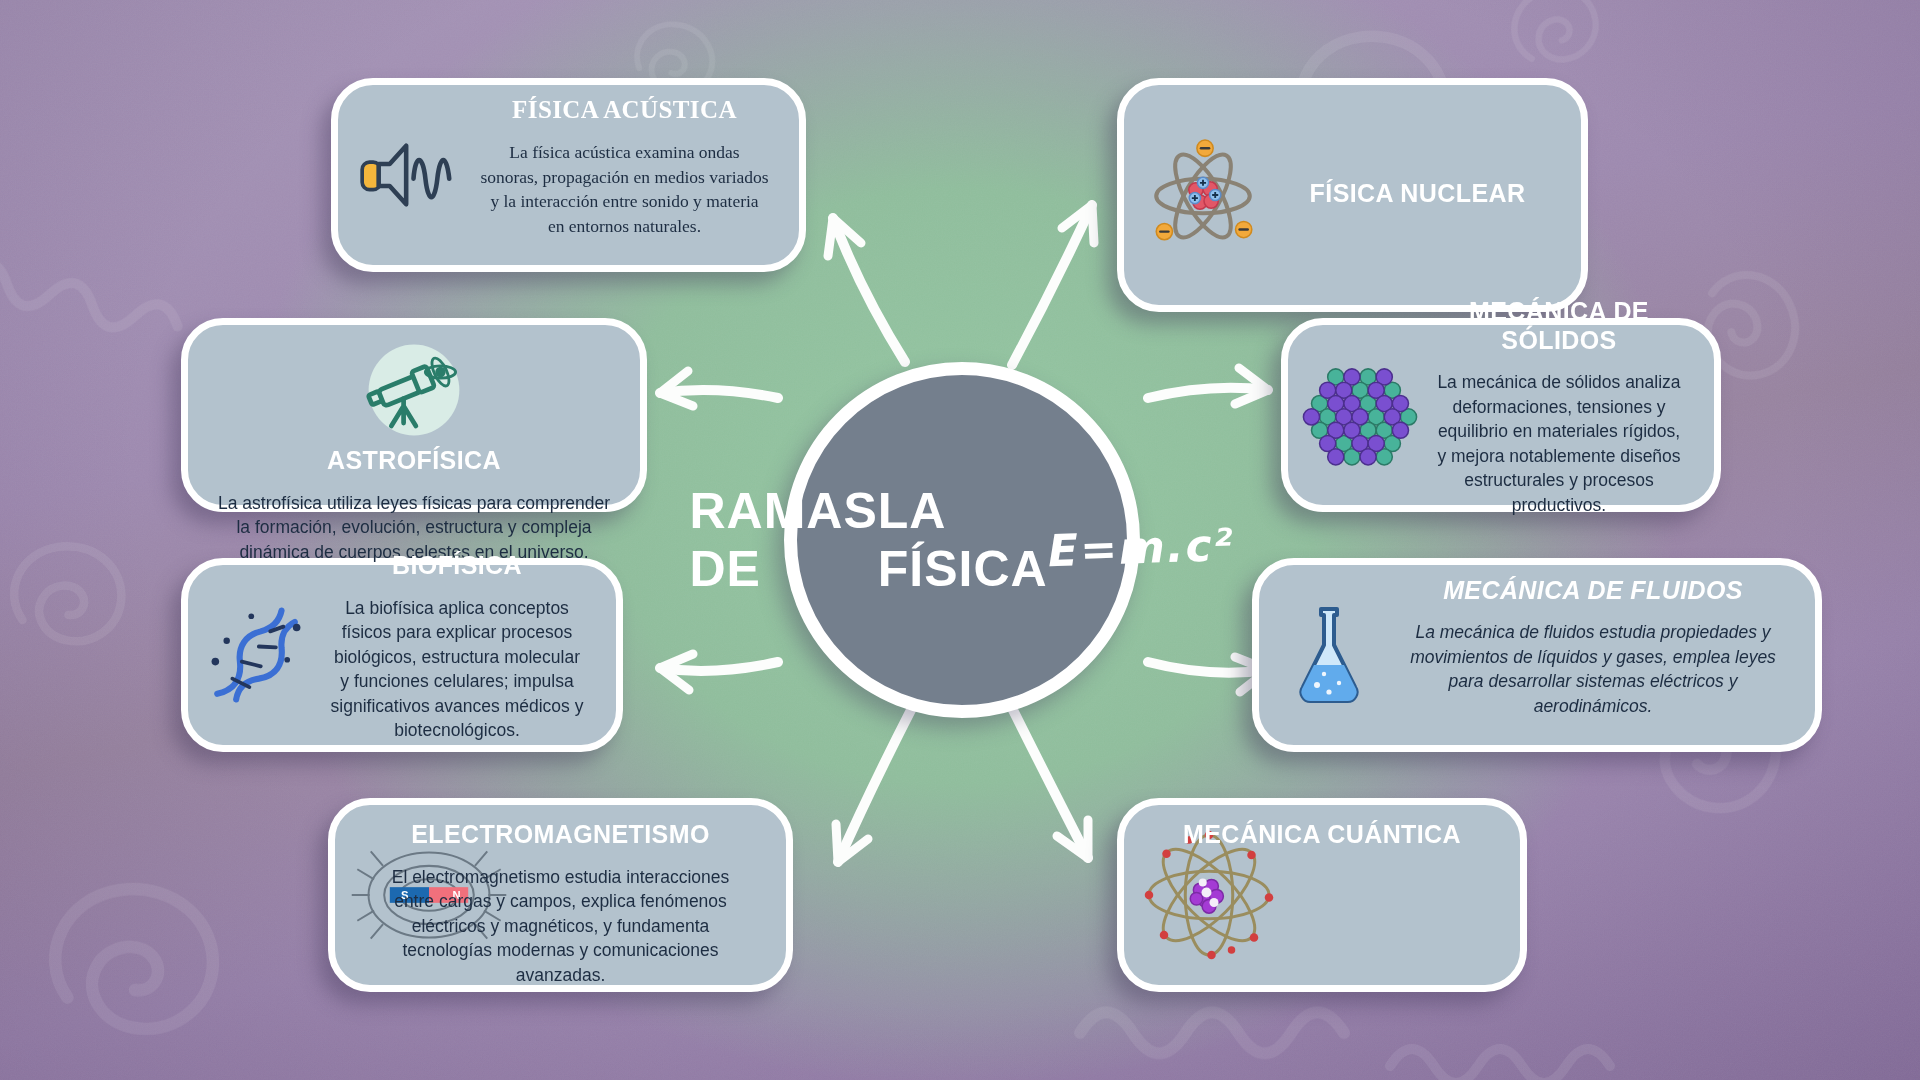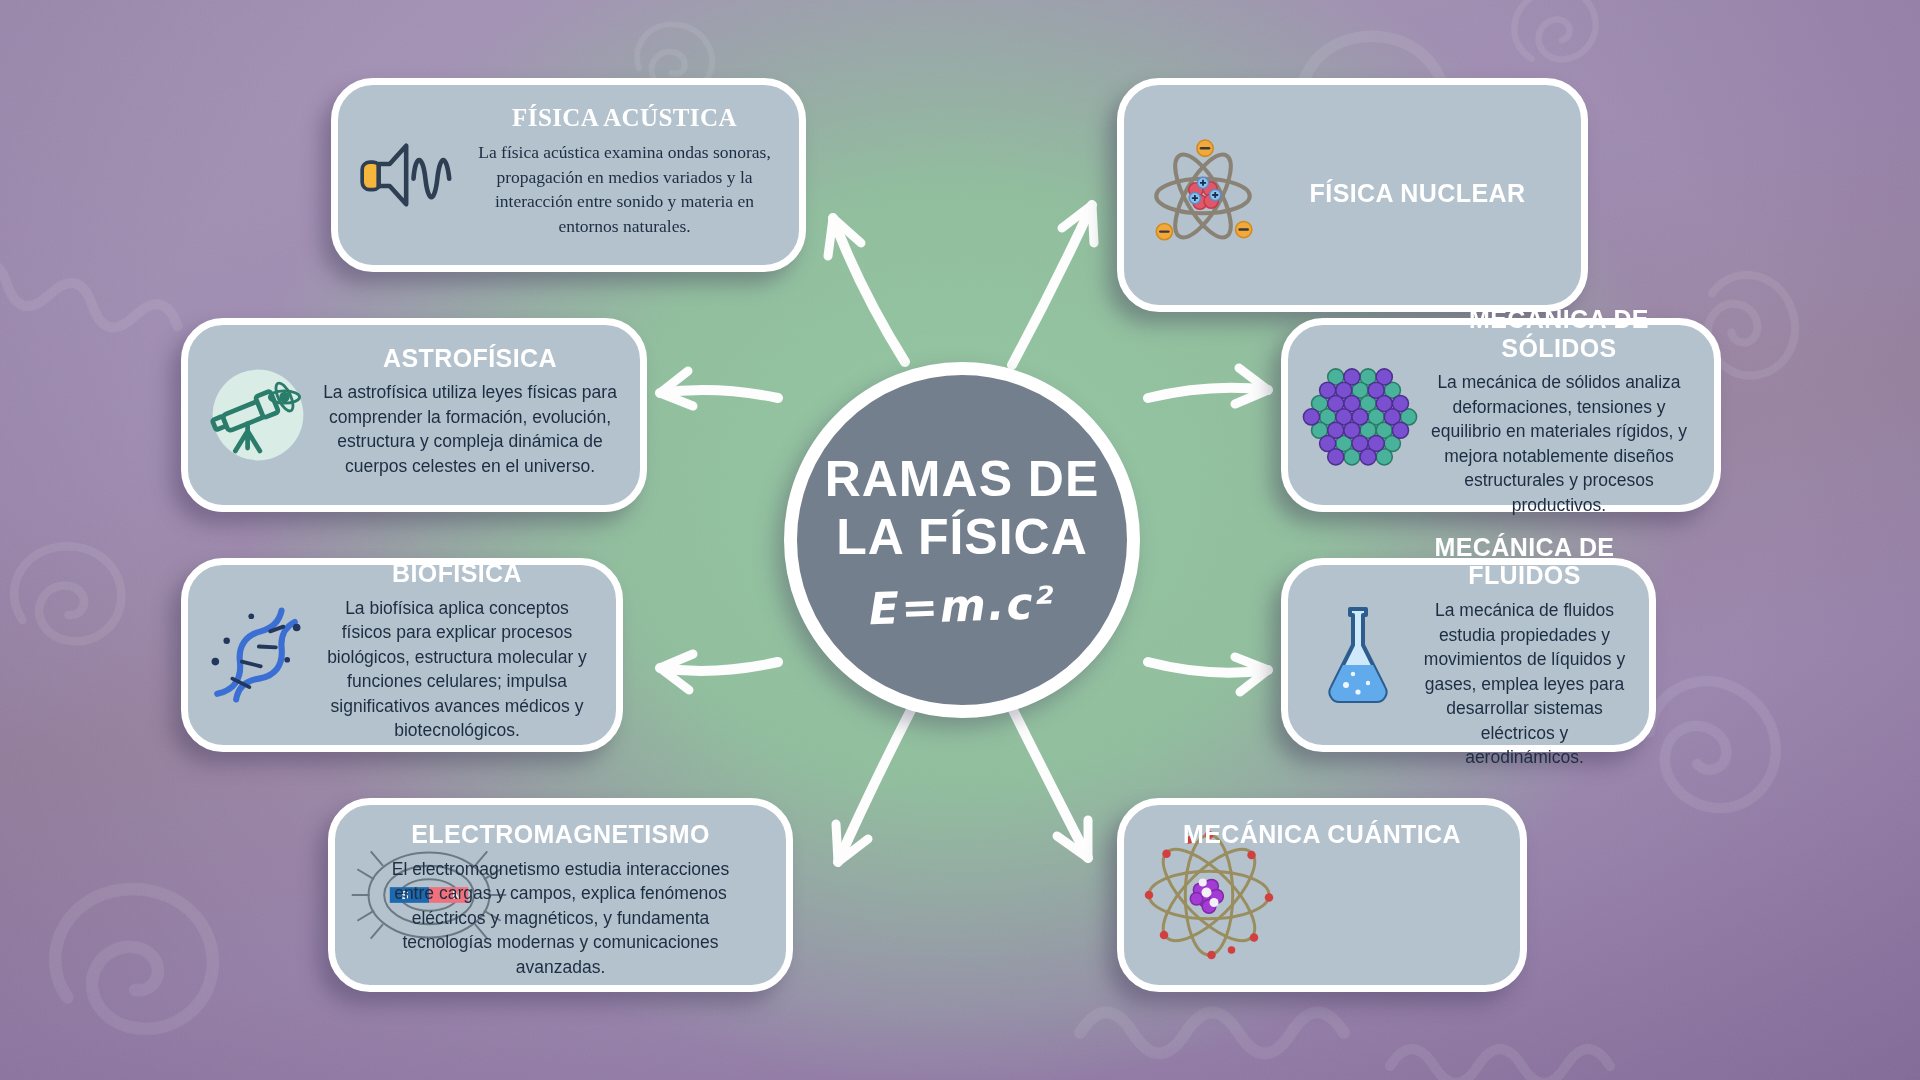--- a/index.html
+++ b/index.html
@@ -17,40 +17,40 @@
 
   .card{
     position:absolute;box-sizing:border-box;
     background:#b3c2cd;border:7px solid #ffffff;border-radius:42px;
     box-shadow:-10px 12px 20px rgba(62,52,88,.38);
     display:flex;align-items:center;padding:9px 14px;
   }
   .card .icon{flex:0 0 112px;display:flex;align-items:center;justify-content:center;}
   .card .txt{flex:1;text-align:center;position:relative;z-index:2;}
   .card h2{margin:0 0 4px;font-weight:800;font-size:25px;line-height:1.15;color:#ffffff;letter-spacing:.4px;}
-  .card p{margin:8px;font-size:17.5px;line-height:1.4;color:#1d2d42;}
+  .card p{margin:16px;font-size:17.5px;line-height:1.4;color:#1d2d42;}
 
   .c0{left:331px;top:78px;width:475px;height:194px;font-family:Liberation Serif, serif;}
   .c1{left:1117px;top:78px;width:471px;height:234px;}
-  .c2{left:181px;top:318px;width:466px;height:194px;}
+  .c2{left:181px;top:318px;width:466px;height:194px;flex-direction:column;}
   .c3{left:1281px;top:318px;width:440px;height:194px;}
   .c4{left:181px;top:558px;width:442px;height:194px;padding-left:12px;}
-  .c5{left:1281px;top:558px;width:375px;height:194px;}
+  .c5{left:1252px;top:558px;width:570px;height:194px;font-style:italic;}
   .c6{left:328px;top:798px;width:465px;height:194px;}
   .c7{left:1117px;top:798px;width:410px;height:194px;}
   .c1 .icon{flex-basis:130px;}
   .card.overlap{display:block;}
   .card.overlap .icon{position:absolute;left:10px;top:50%;transform:translateY(-50%);z-index:1;}
   .card.overlap .txt{width:92%;margin:6px auto 0;}
 
   .circle{
     position:absolute;left:784px;top:362px;width:330px;height:330px;
     background:#747f8d;border:13px solid #ffffff;border-radius:50%;
     box-shadow:-8px 10px 22px rgba(62,52,88,.35);
-    display:flex;flex-direction:column;align-items:center;justify-content:center;
+    display:flex;flex-direction:row;align-items:center;justify-content:center;
     text-align:left;
   }
   .ctitle{font-weight:800;font-size:50px;line-height:1.16;color:#ffffff;letter-spacing:1px;}
   .formula{margin-top:14px;font-family:"DejaVu Sans",sans-serif;font-style:italic;font-weight:700;
     font-size:44px;color:#ffffff;letter-spacing:2px;transform:rotate(-2deg);}
 </style>
 </head>
 <body>
 
 <div class="stage">

